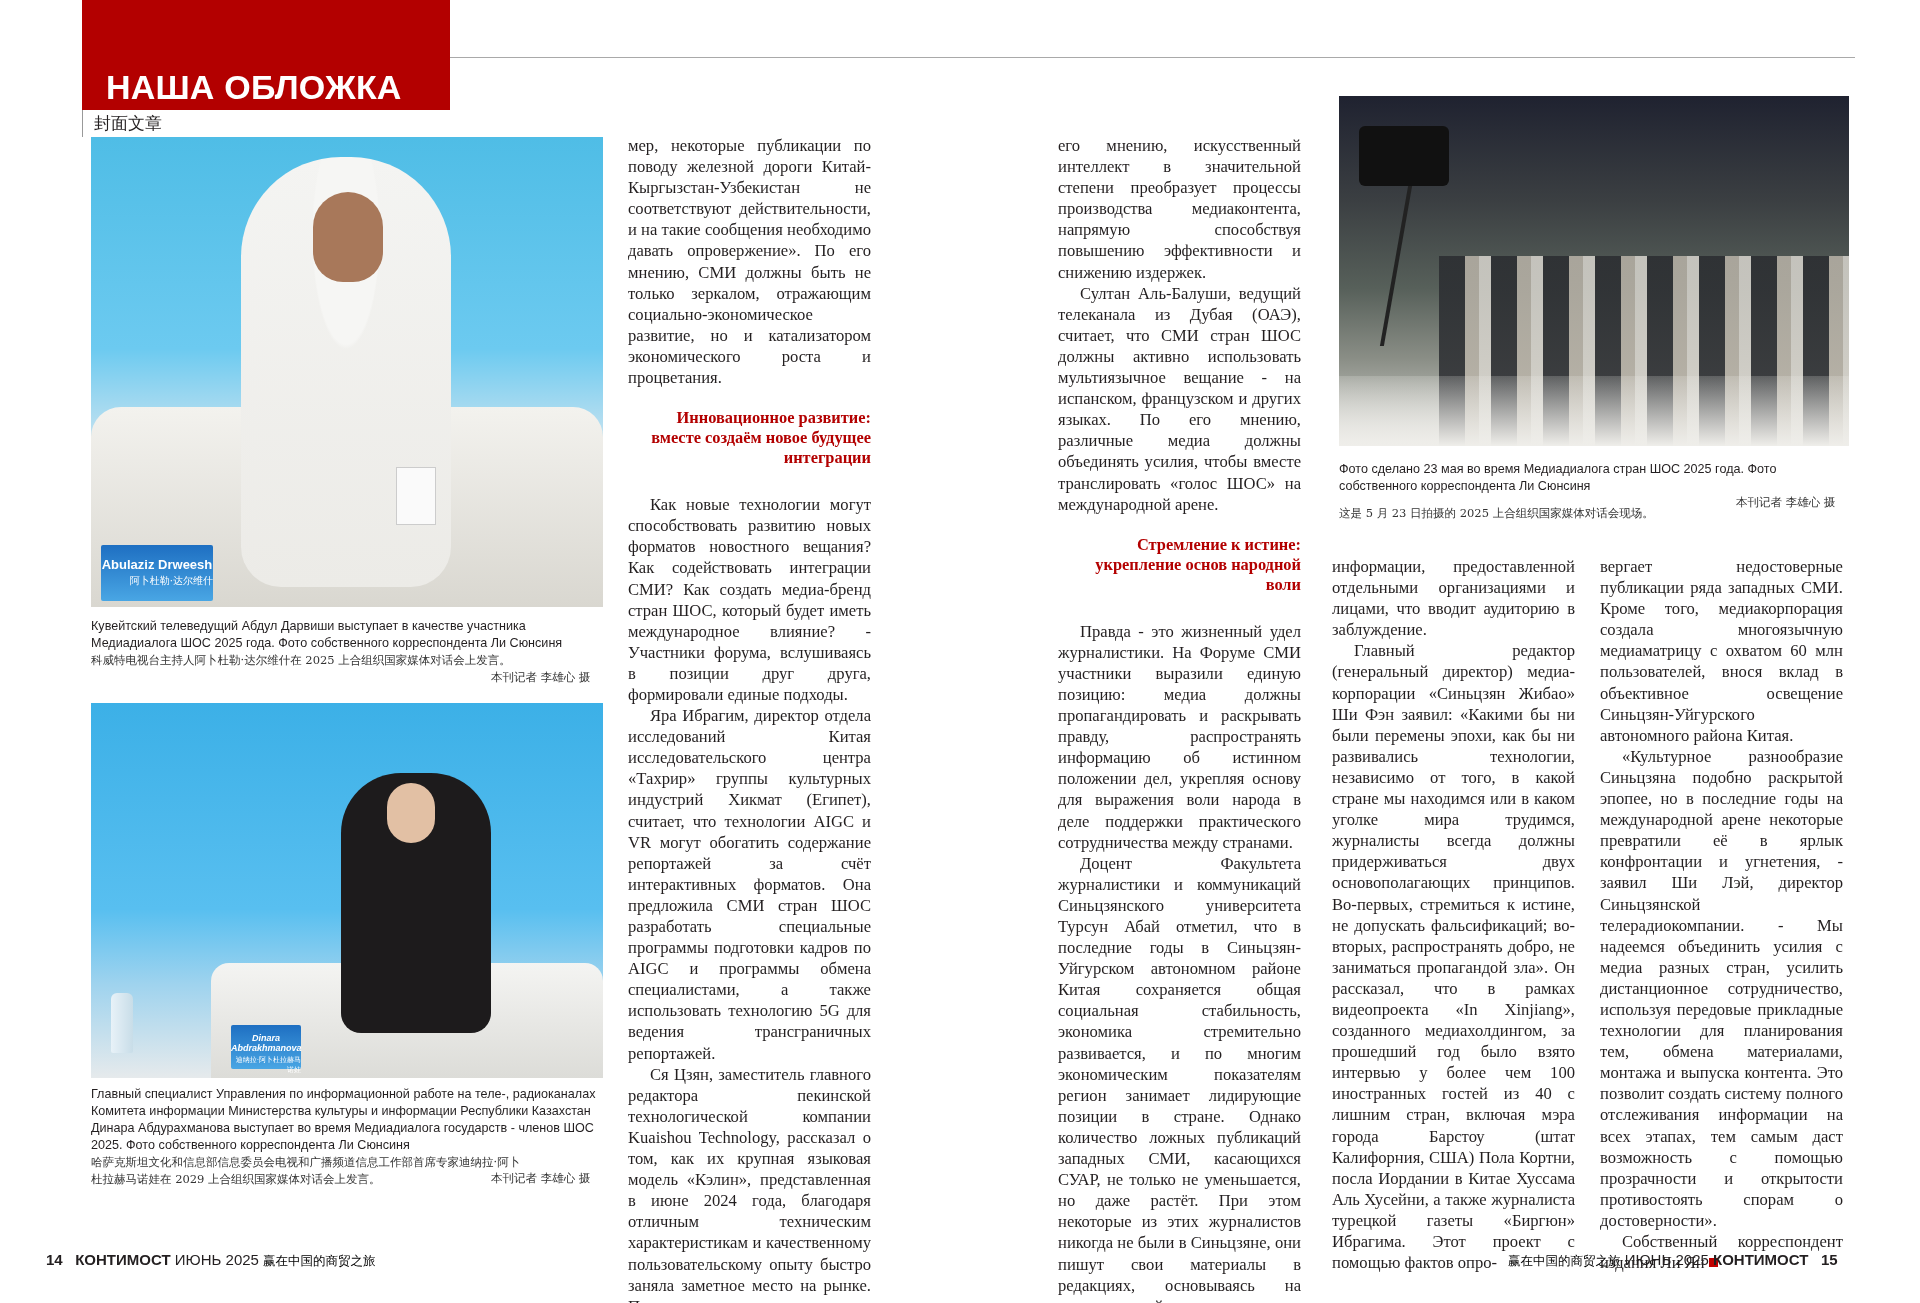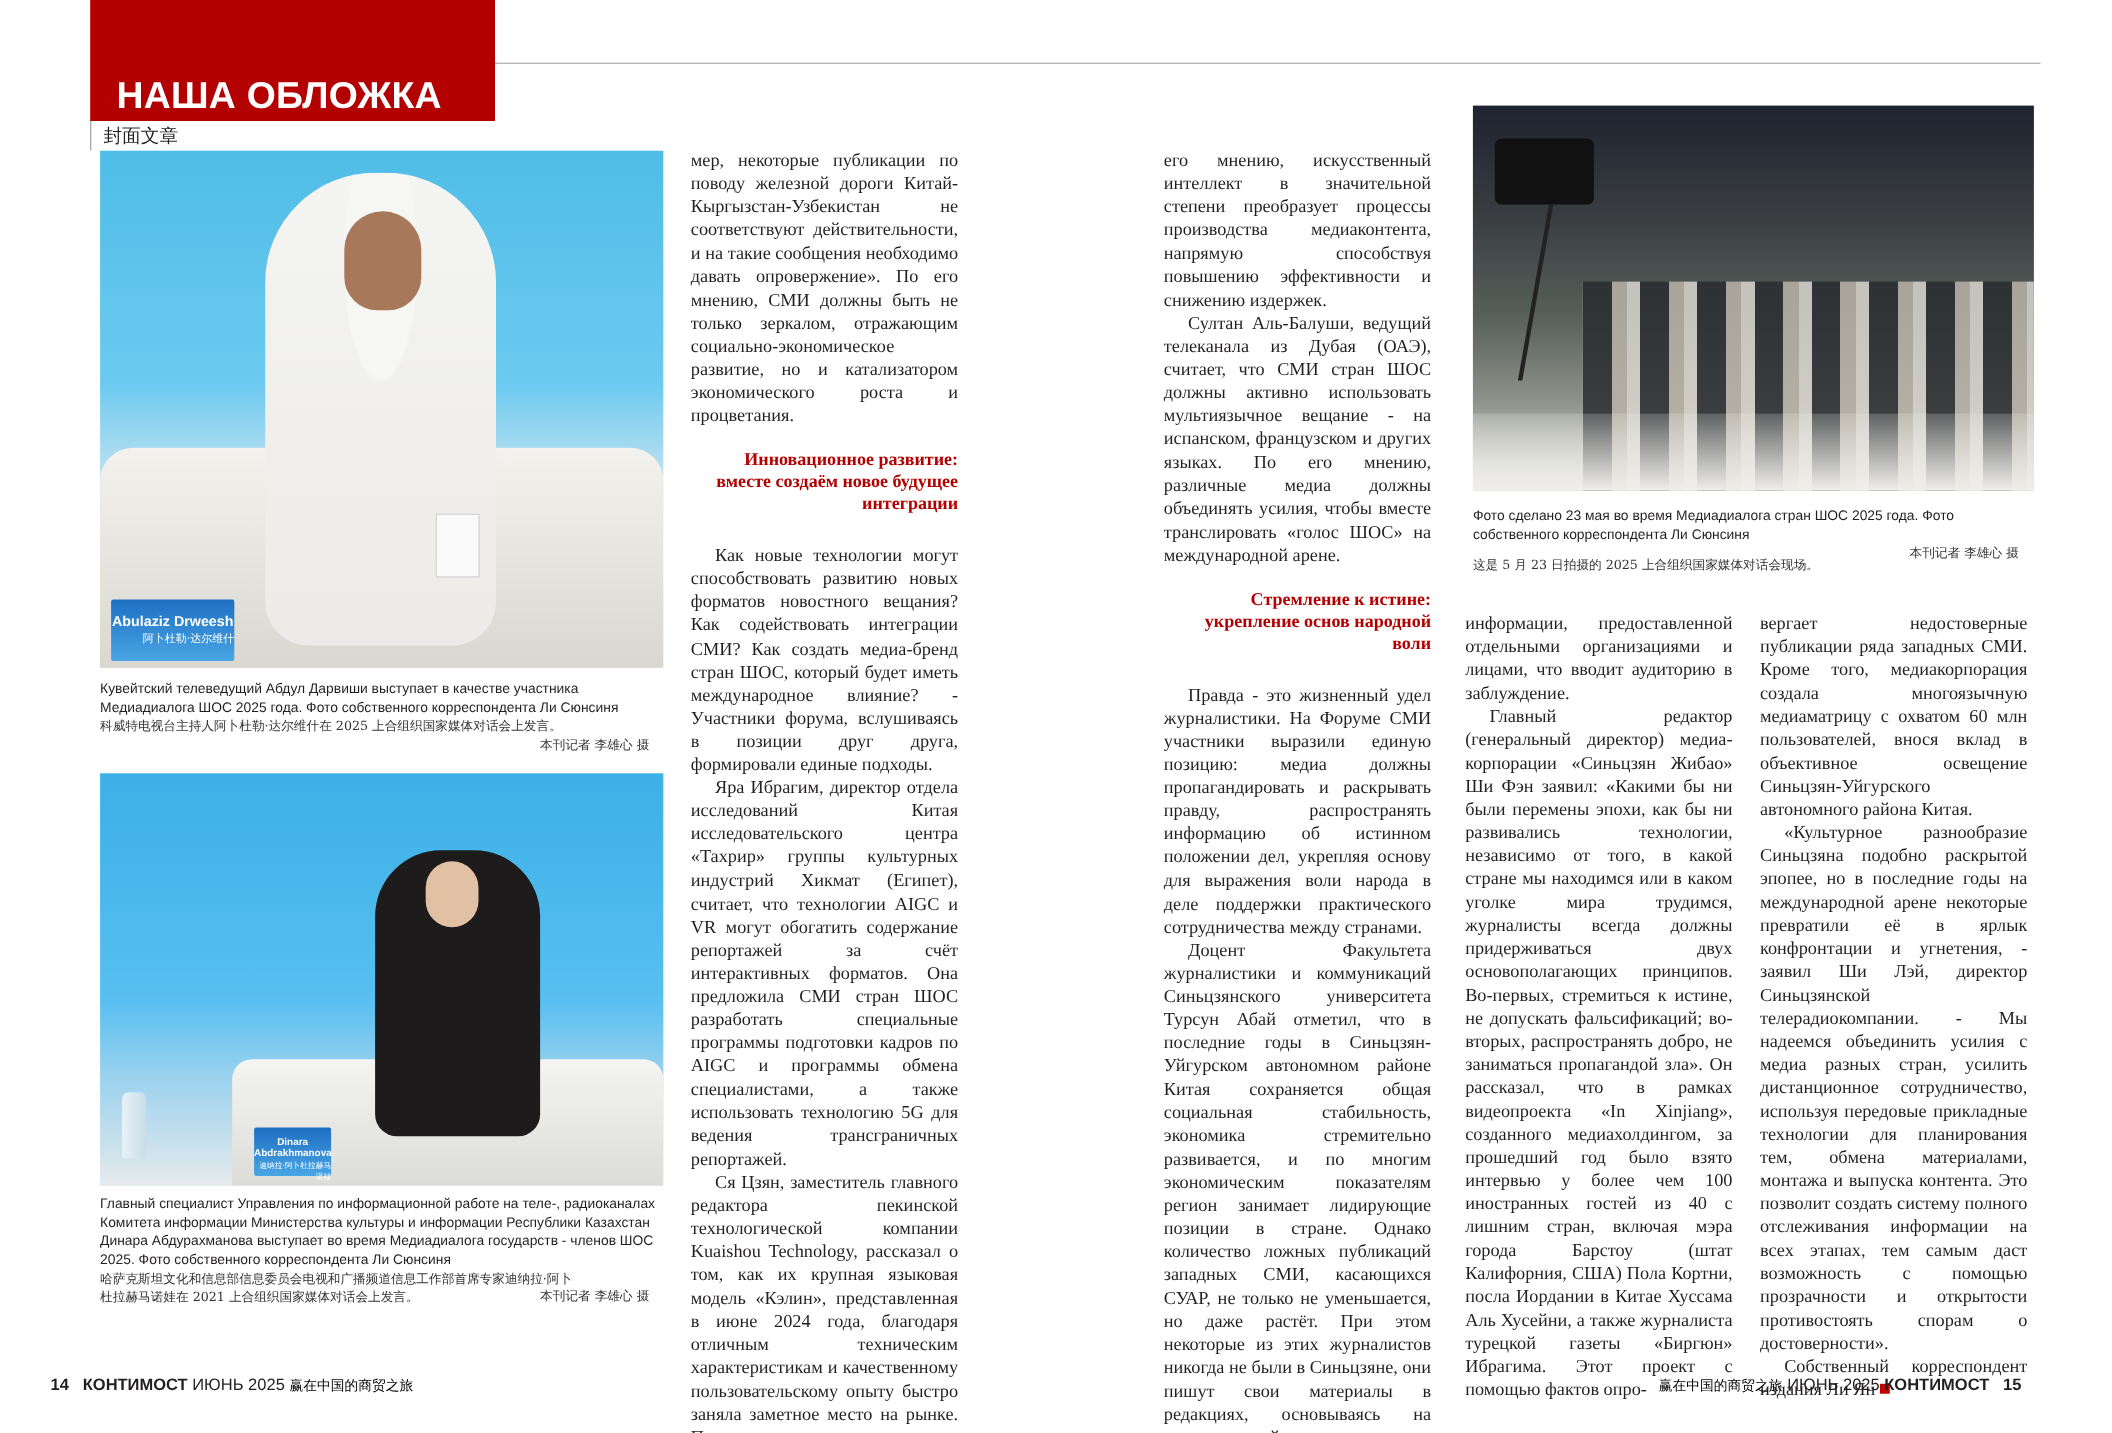--- a/index.html
+++ b/index.html
@@ -64,27 +64,27 @@
 <div class="abs cap" style="left:91px;top:618px;width:512px;">Кувейтский телеведущий Абдул Дарвиши выступает в качестве участника Медиадиалога ШОС 2025 года. Фото собственного корреспондента Ли Сюнсиня</div>
 <div class="abs cap-cn" style="left:91px;top:652px;width:512px;">科威特电视台主持人阿卜杜勒·达尔维什在 2025 上合组织国家媒体对话会上发言。</div>
 <div class="abs credit" style="left:491px;top:670px;">本刊记者 李雄心 摄</div>
 
 <div class="abs photo photo2">
   <div class="photo-bg-shape" style="left:120px;top:260px;width:392px;height:115px;background:linear-gradient(180deg,#f4f4f2,#dcdcd8);border-radius:18px 18px 0 0;"></div>
   <div class="photo-bg-shape" style="left:250px;top:70px;width:150px;height:260px;background:#1d1b1c;border-radius:60px 60px 20px 20px;"></div>
   <div class="photo-bg-shape" style="left:296px;top:80px;width:48px;height:60px;background:#e2c0a4;border-radius:24px;"></div>
   <div class="photo-bg-shape" style="left:20px;top:290px;width:22px;height:60px;background:linear-gradient(90deg,#e8f2f8,#c8dde8);border-radius:6px 6px 2px 2px;"></div>
   <div class="nameplate" style="left:140px;top:322px;width:70px;height:44px;">
-    <span class="np-en" style="font-size:9px;padding-top:8px;">Dinara Abdrakhmanova</span>
+    <span class="np-en" style="font-size:9px;padding-top:8px;font-style:italic;">Dinara Abdrakhmanova</span>
     <span class="np-cn" style="font-size:7px;">迪纳拉·阿卜杜拉赫马诺娃</span>
   </div>
 </div>
 
 <div class="abs cap" style="left:91px;top:1086px;width:512px;">Главный специалист Управления по информационной работе на теле-, радиоканалах Комитета информации Министерства культуры и информации Республики Казахстан Динара Абдурахманова выступает во время Медиадиалога государств - членов ШОС 2025. Фото собственного корреспондента Ли Сюнсиня</div>
-<div class="abs cap-cn" style="left:91px;top:1154px;width:430px;">哈萨克斯坦文化和信息部信息委员会电视和广播频道信息工作部首席专家迪纳拉·阿卜杜拉赫马诺娃在 2021 上合组织国家媒体对话会上发言。</div>
+<div class="abs cap-cn" style="left:91px;top:1154px;width:430px;">哈萨克斯坦文化和信息部信息委员会电视和广播频道信息工作部首席专家迪纳拉·阿卜杜拉赫马诺娃在 2029 上合组织国家媒体对话会上发言。</div>
 <div class="abs credit" style="left:491px;top:1171px;">本刊记者 李雄心 摄</div>
 
 <div class="abs photo photo3">
   <div class="photo-bg-shape" style="left:20px;top:30px;width:90px;height:60px;background:#111;border-radius:6px;"></div>
   <div class="photo-bg-shape" style="left:55px;top:90px;width:4px;height:160px;background:#222;transform:skewX(-10deg);"></div>
   <div class="photo-bg-shape" style="left:100px;top:160px;width:410px;height:190px;background:repeating-linear-gradient(90deg,#2a2c30 0 26px,#b9b3a8 26px 40px,#d9d6cf 40px 52px);opacity:0.85;"></div>
   <div class="photo-bg-shape" style="left:0;top:280px;width:510px;height:70px;background:linear-gradient(180deg,rgba(240,240,236,0.2),#efeeea);"></div>
 </div>
 
 <div class="abs cap" style="left:1339px;top:461px;width:460px;">Фото сделано 23 мая во время Медиадиалога стран ШОС 2025 года. Фото собственного корреспондента Ли Сюнсиня</div>

